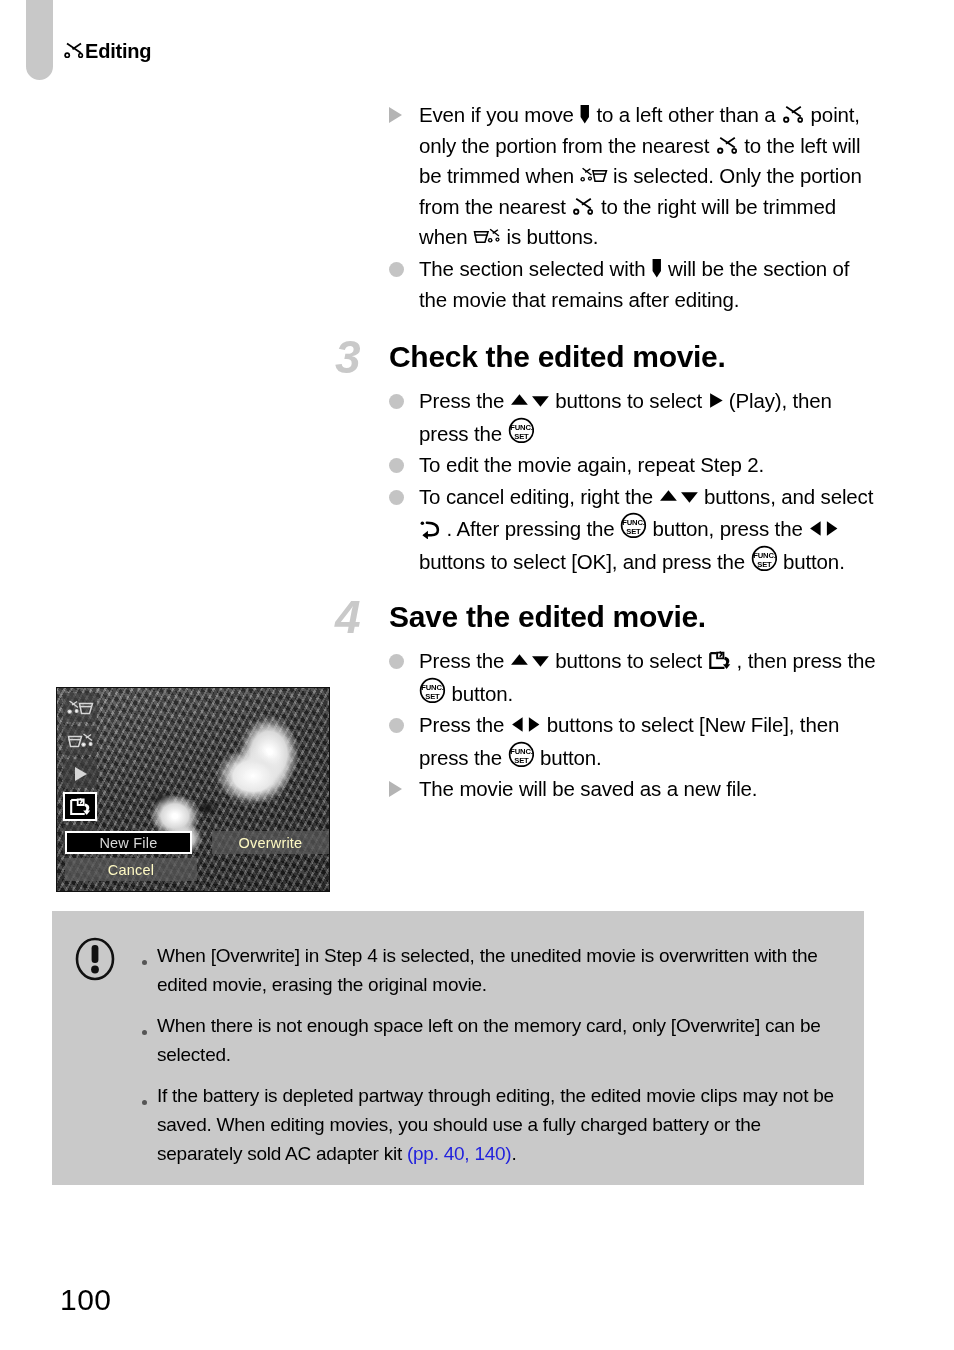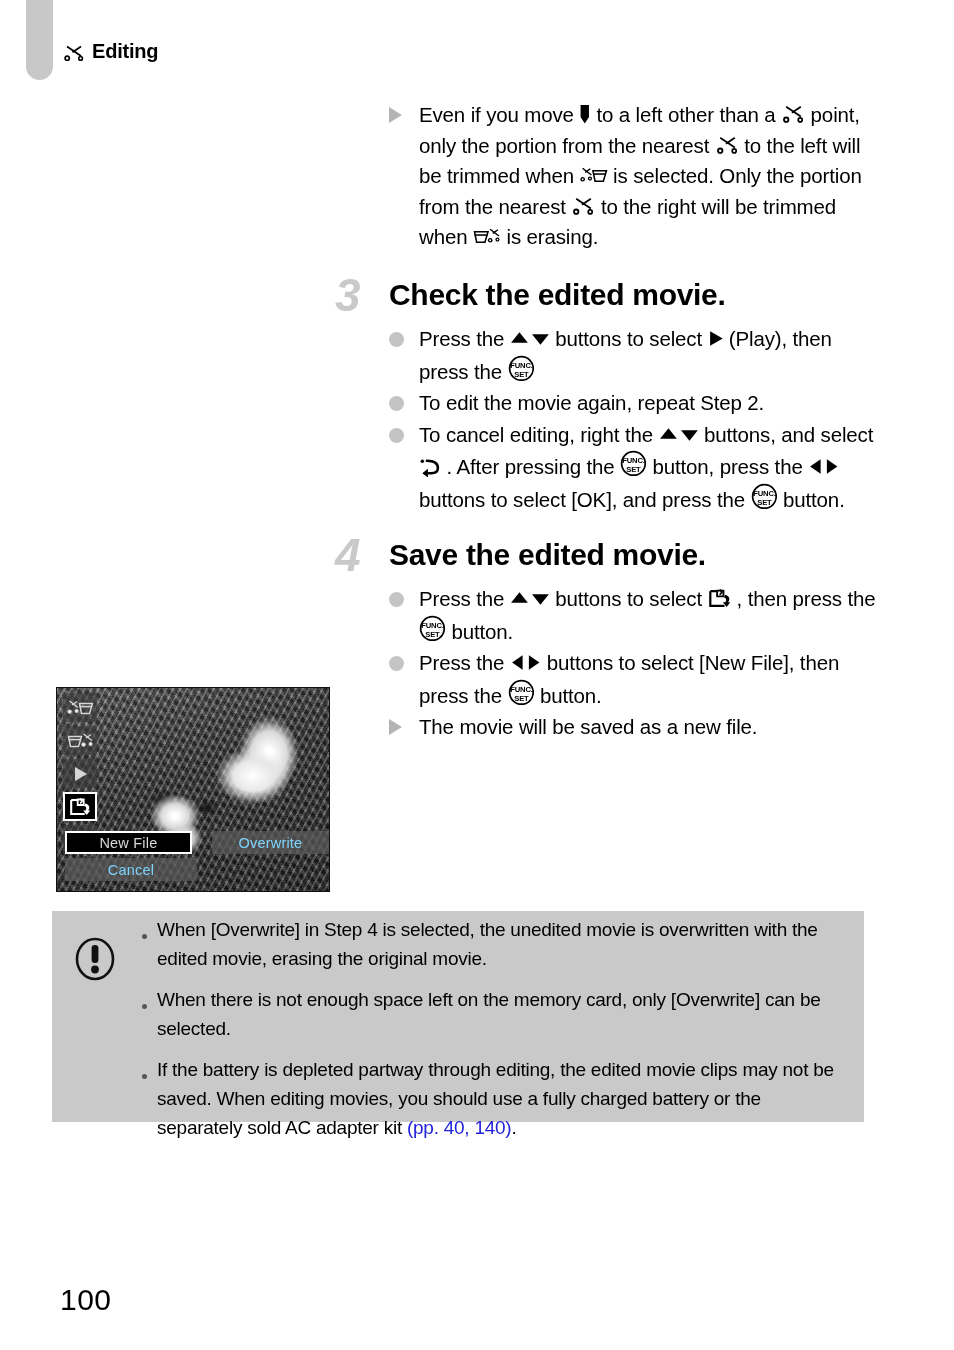--- a/index.html
+++ b/index.html
@@ -22,22 +22,22 @@
     width: 27px;
     height: 110px;
     background: #c8c8c8;
     border-radius: 0 0 14px 14px;
   }
   .chapter-header {
     position: absolute;
     left: 63px;
     top: 40px;
     display: flex;
-    align-items: flex-end;
-    gap: 7px;
+    align-items: flex-start;
+    gap: 0;
   }
   .chapter-title {
     font-size: 20px;
     font-weight: bold;
     letter-spacing: -0.2px;
   }
 
   
   .ic { display: inline-block; vertical-align: -3px; }
   .ic svg { display: block; }
@@ -168,42 +168,42 @@
     gap: 20px;
     margin-bottom: 4px;
     padding-left: 8px;
   }
   .lcd-btn {
     height: 23px;
     display: flex;
     align-items: center;
     justify-content: center;
     font-size: 14.5px;
-    color: #7dd3fc;
+    color: #fef9c3;
     background: rgba(90,90,90,0.72);
     letter-spacing: 0.2px;
   }
   .lcd-btn.new-file {
     width: 132px;
     background: #000;
     border: 2px solid #ffffff;
     color: #d8d8d8;
   }
   .lcd-btn.overwrite { width: 122px; }
   .lcd-btn.cancel { width: 132px; }
 
   
   .note-box {
     position: absolute;
     left: 52px;
     top: 911px;
     width: 812px;
-    height: 211px;
+    height: 274px;
     background: #c9c9c9;
-    padding: 4px 20px 0 18px;
+    padding: 30px 20px 0 18px;
   }
   .note-icon {
     position: absolute;
     left: 22px;
     top: 25px;
   }
   .note-list {
     margin-left: 72px;
   }
   .note-item {
@@ -312,21 +312,27 @@
                 <line x1="1.5" y1="8.6" x2="14" y2="8.6"></line>
               </g>
               <g stroke="currentColor" stroke-width="1.4" fill="none">
                 <line x1="16.5" y1="3" x2="25" y2="9.5"></line>
                 <line x1="24" y1="3.5" x2="19" y2="7"></line>
               </g>
               <circle cx="16.6" cy="13.6" r="2.2" fill="currentColor"></circle>
               <circle cx="16.6" cy="13.6" r="0.9" fill="#fff"></circle>
               <circle cx="23.6" cy="13" r="2" fill="currentColor"></circle>
               <circle cx="23.6" cy="13" r="0.8" fill="#fff"></circle>
-            </svg></span><span> is erasing.</span></div>
+            </svg></span><span> is buttons.</span></div>
+      </div>
+      <div class="bullet-row">
+        <div class="bullet-mark"><span class="dot-marker"></span></div>
+        <div class="bullet-text"><span>The section selected with </span><span class="ic"><svg width="11.55" height="21" viewBox="0 0 11 20">
+              <path d="M1.5 1 H9.5 V12.5 L5.5 18.5 L1.5 12.5 Z" fill="currentColor"></path>
+            </svg></span><span> will be the section of the movie that remains after editing.</span></div>
       </div>
     </div>
 
   <div style="height:24px"></div>
 
   <div class="step-block" id="step-3">
     <div class="step-head">
       <span class="step-num">3</span>
       <span class="step-title">Check the edited movie.</span>
     </div>

